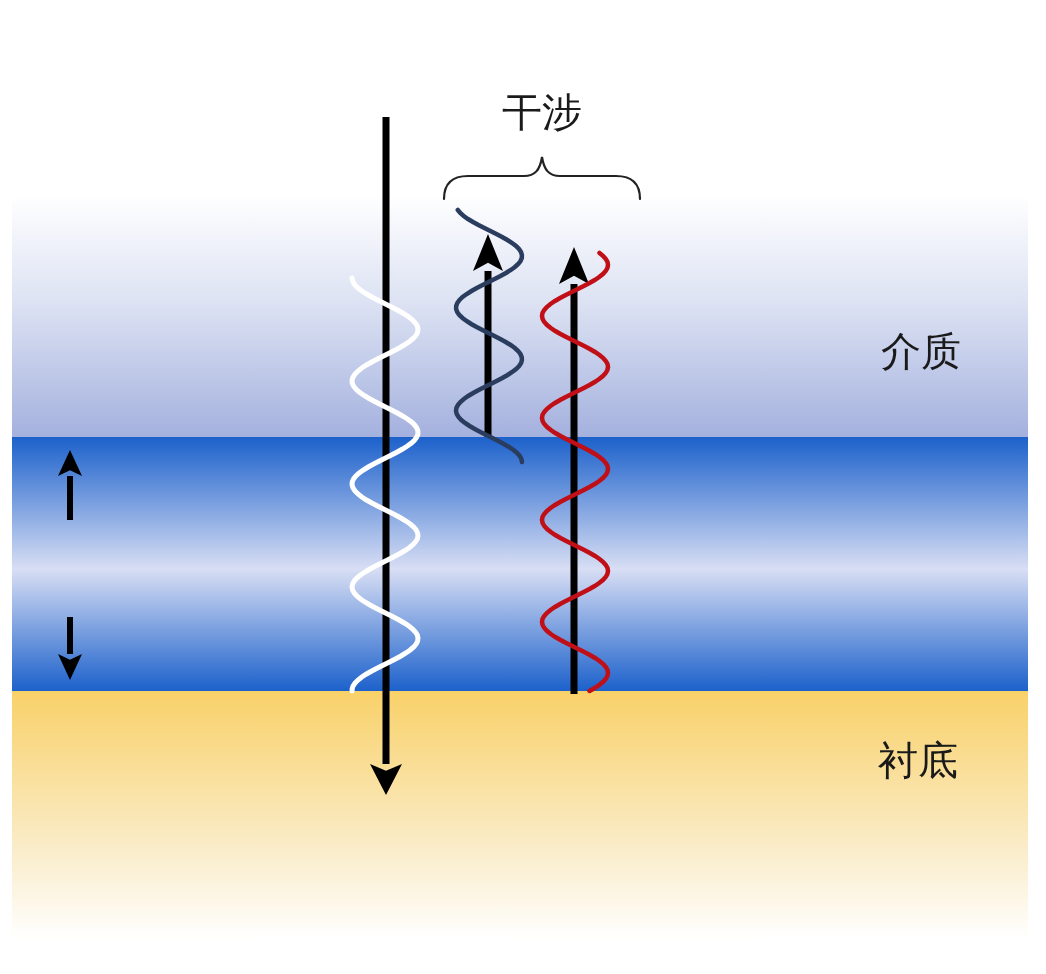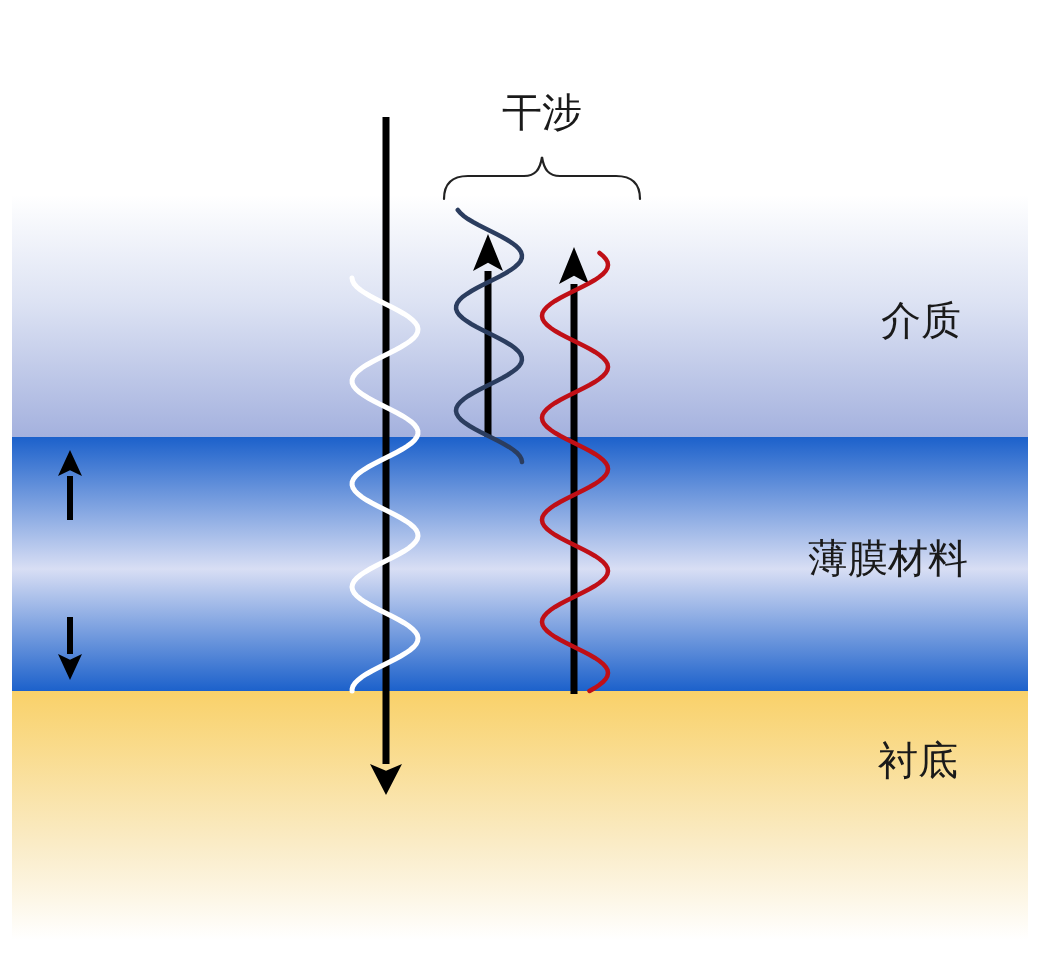--- a/index.html
+++ b/index.html
@@ -8,21 +8,21 @@
   .region{position:absolute;left:12px;width:1016px;}
   .region-medium{top:195px;height:242px;
     background:linear-gradient(180deg,var(--medium-top) 0%,#dce2f3 45%,var(--medium-bottom) 100%);}
   .region-film{top:437px;height:254px;
     background:linear-gradient(180deg,var(--film-edge) 0%,var(--film-mid) 52%,var(--film-edge) 100%);}
   .region-substrate{top:691px;height:283px;
     background:linear-gradient(180deg,var(--substrate-top) 0%,var(--substrate-mid) 55%,#ffffff 88%,#ffffff 100%);}
   svg.overlay{position:absolute;left:0;top:0;pointer-events:none;}
   .label{position:absolute;font-size:40px;line-height:1.1;color:var(--text,#1a1a1a);white-space:nowrap;}
   .label-interference{left:502px;top:90px;}
-  .label-medium{left:881px;top:298px;}
+  .label-medium{left:881px;top:329px;}
   .label-film{left:808px;top:536px;}
   .label-substrate{left:878px;top:738px;}
   .label-thickness{left:16px;top:543px;}
   .brace-path{fill:none;stroke:var(--brace,#222);stroke-width:2.2;stroke-linecap:round;}
 </style>
 </head>
 <body>
 
 <div class="page">
 
@@ -57,16 +57,15 @@
       </g>
     <g id="waves">
         <path d="M352.0,278 L352.6,281 L354.2,284 L356.8,287 L360.5,290 L364.9,293 L370.0,296 L375.6,299 L381.5,302 L387.5,305 L393.5,308 L399.1,311 L404.3,314 L408.9,317 L412.6,320 L415.4,323 L417.3,326 L418.0,329 L417.6,332 L416.2,335 L413.7,338 L410.2,341 L405.9,344 L400.9,347 L395.4,350 L389.5,353 L383.5,356 L377.5,359 L371.8,362 L366.5,365 L361.8,368 L358.0,371 L355.0,374 L353.0,377 L352.1,380 L352.2,383 L353.5,386 L355.9,389 L359.2,392 L363.3,395 L368.2,398 L373.7,401 L379.5,404 L385.5,407 L391.5,410 L397.3,413 L402.6,416 L407.4,419 L411.5,422 L414.6,425 L416.8,428 L417.9,431 L417.9,434 L416.8,437 L414.6,440 L411.5,443 L407.4,446 L402.6,449 L397.3,452 L391.5,455 L385.5,458 L379.5,461 L373.7,464 L368.2,467 L363.3,470 L359.2,473 L355.9,476 L353.5,479 L352.2,482 L352.1,485 L353.0,488 L355.0,491 L358.0,494 L361.8,497 L366.5,500 L371.8,503 L377.5,506 L383.5,509 L389.5,512 L395.4,515 L400.9,518 L405.9,521 L410.2,524 L413.7,527 L416.2,530 L417.6,533 L418.0,536 L417.3,539 L415.4,542 L412.6,545 L408.9,548 L404.3,551 L399.1,554 L393.5,557 L387.5,560 L381.5,563 L375.6,566 L370.0,569 L364.9,572 L360.5,575 L356.8,578 L354.2,581 L352.6,584 L352.0,587 L352.6,590 L354.2,593 L356.8,596 L360.5,599 L364.9,602 L370.0,605 L375.6,608 L381.5,611 L387.5,614 L393.5,617 L399.1,620 L404.3,623 L408.9,626 L412.6,629 L415.4,632 L417.3,635 L418.0,638 L417.6,641 L416.2,644 L413.7,647 L410.2,650 L405.9,653 L400.9,656 L395.4,659 L389.5,662 L383.5,665 L377.5,668 L371.8,671 L366.5,674 L361.8,677 L358.0,680 L355.0,683 L353.0,686 L352.1,689 L352.1,691" fill="none" stroke="#ffffff" stroke-width="5" stroke-linecap="round"></path>
         <path d="M457.8,210 L460.3,213 L463.7,216 L468.0,219 L473.0,222 L478.5,225 L484.4,228 L490.4,231 L496.4,234 L502.1,237 L507.4,240 L512.1,243 L516.0,246 L519.0,249 L521.0,252 L521.9,255 L521.8,258 L520.5,261 L518.2,264 L514.9,267 L510.8,270 L505.9,273 L500.5,276 L494.6,279 L488.6,282 L482.6,285 L476.8,288 L471.5,291 L466.7,294 L462.6,297 L459.5,300 L457.3,303 L456.2,306 L456.1,309 L457.2,312 L459.3,315 L462.5,318 L466.5,321 L471.2,324 L476.6,327 L482.4,330 L488.4,333 L494.4,336 L500.2,339 L505.7,342 L510.6,345 L514.8,348 L518.1,351 L520.4,354 L521.7,357 L521.9,360 L521.1,363 L519.1,366 L516.1,369 L512.2,372 L507.6,375 L502.3,378 L496.6,381 L490.6,384 L484.6,387 L478.7,390 L473.2,393 L468.2,396 L463.9,399 L460.4,402 L457.9,405 L456.4,408 L456.0,411 L456.7,414 L458.5,417 L461.3,420 L465.0,423 L469.6,426 L474.8,429 L480.4,432 L486.4,435 L492.4,438 L498.3,441 L503.9,444 L509.0,447 L513.5,450 L517.1,453 L519.8,456 L521.4,459 L522.0,462 L522.0,462" fill="none" stroke="#2b3d5f" stroke-width="4.5" stroke-linecap="round"></path>
         <path d="M599.5,253 L603.2,256 L605.8,259 L607.5,262 L608.0,265 L607.4,268 L605.7,271 L602.9,274 L599.2,277 L594.7,280 L589.5,283 L583.8,286 L577.8,289 L571.8,292 L565.8,295 L560.1,298 L555.0,301 L550.5,304 L546.8,307 L544.2,310 L542.5,313 L542.0,316 L542.6,319 L544.3,322 L547.1,325 L550.8,328 L555.3,331 L560.5,334 L566.2,337 L572.2,340 L578.2,343 L584.2,346 L589.9,349 L595.0,352 L599.5,355 L603.2,358 L605.8,361 L607.5,364 L608.0,367 L607.4,370 L605.7,373 L602.9,376 L599.2,379 L594.7,382 L589.5,385 L583.8,388 L577.8,391 L571.8,394 L565.8,397 L560.1,400 L555.0,403 L550.5,406 L546.8,409 L544.2,412 L542.5,415 L542.0,418 L542.6,421 L544.3,424 L547.1,427 L550.8,430 L555.3,433 L560.5,436 L566.2,439 L572.2,442 L578.2,445 L584.2,448 L589.9,451 L595.0,454 L599.5,457 L603.2,460 L605.8,463 L607.5,466 L608.0,469 L607.4,472 L605.7,475 L602.9,478 L599.2,481 L594.7,484 L589.5,487 L583.8,490 L577.8,493 L571.8,496 L565.8,499 L560.1,502 L555.0,505 L550.5,508 L546.8,511 L544.2,514 L542.5,517 L542.0,520 L542.6,523 L544.3,526 L547.1,529 L550.8,532 L555.3,535 L560.5,538 L566.2,541 L572.2,544 L578.2,547 L584.2,550 L589.9,553 L595.0,556 L599.5,559 L603.2,562 L605.8,565 L607.5,568 L608.0,571 L607.4,574 L605.7,577 L602.9,580 L599.2,583 L594.7,586 L589.5,589 L583.8,592 L577.8,595 L571.8,598 L565.8,601 L560.1,604 L555.0,607 L550.5,610 L546.8,613 L544.2,616 L542.5,619 L542.0,622 L542.6,625 L544.3,628 L547.1,631 L550.8,634 L555.3,637 L560.5,640 L566.2,643 L572.2,646 L578.2,649 L584.2,652 L589.9,655 L595.0,658 L599.5,661 L603.2,664 L605.8,667 L607.5,670 L608.0,673 L607.4,676 L605.7,679 L602.9,682 L599.2,685 L594.7,688 L589.5,691 L589.5,691" fill="none" stroke="#c00f16" stroke-width="4.5" stroke-linecap="round"></path>
       </g>
   </svg>
 
   <div class="label label-interference">干涉</div>
   <div class="label label-medium">介质</div>
-  <div class="label label-film">薄膜材料</div>
   <div class="label label-substrate">衬底</div>
 
 </div>
 
 </body></html>

